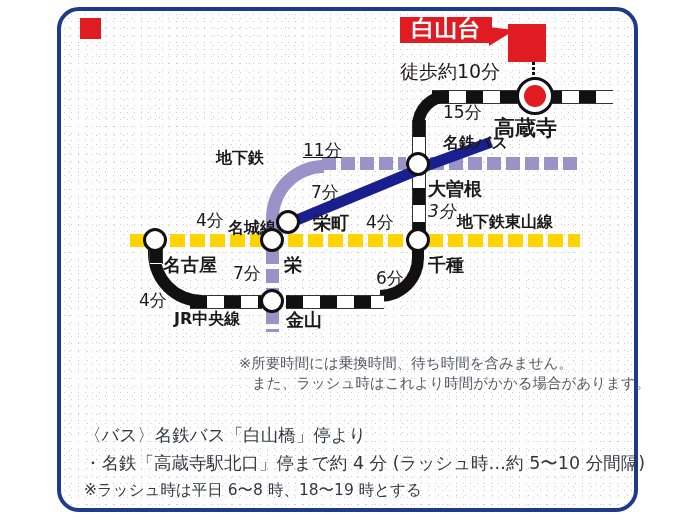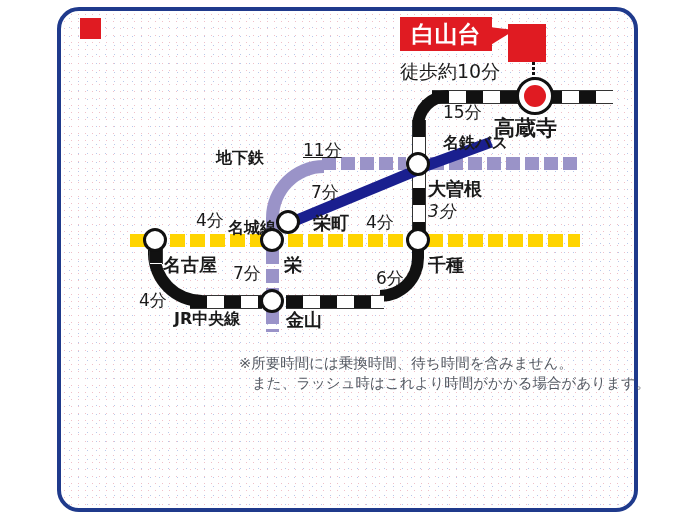--- a/index.html
+++ b/index.html
@@ -37,23 +37,23 @@
     width:21px;height:21px;background:#e01b22;display:block;
   }
   .title-text{
     color:#c0232b;font-size:25px;font-weight:bold;letter-spacing:1px;
     line-height:1;
   }
 
   
   .callout{
     position:absolute;left:400px;top:17px;
-    width:92px;height:34px;
+    width:92px;height:26px;
     background:#e01b22;
-    display:flex;align-items:center;justify-content:center;
+    display:flex;align-items:flex-start;justify-content:center;
   }
   .callout-text{
     color:#ffffff;font-size:23px;font-weight:bold;line-height:1;letter-spacing:0px;
   }
   .callout-tail{
     position:absolute;left:489px;top:27px;
     width:0;height:0;
     border-top:3px solid transparent;
     border-bottom:16px solid transparent;
     border-left:26px solid #e01b22;
@@ -248,20 +248,21 @@
   <div class="lbl station" style="left:428px;top:180px;">大曽根</div>
   <div class="lbl station" style="left:313px;top:214px;">栄町</div>
   <div class="lbl station" style="left:284px;top:256px;">栄</div>
   <div class="lbl station" style="left:163px;top:256px;">名古屋</div>
   <div class="lbl station" style="left:428px;top:256px;">千種</div>
   <div class="lbl station" style="left:286px;top:311px;">金山</div>
 
   <div class="lbl line-name" style="left:216px;top:150px;">地下鉄</div>
   <div class="lbl line-name" style="left:228px;top:172px;margin-top:48px;">名城線</div>
   <div class="lbl line-name" style="left:443px;top:135px;">名鉄バス</div>
+  <div class="lbl line-name" style="left:457px;top:214px;">地下鉄東山線</div>
   <div class="lbl line-name" style="left:174px;top:311px;">JR中央線</div>
 
   <div class="lbl time" style="left:443px;top:104px;">15分</div>
   <div class="lbl time" style="left:303px;top:142px;text-decoration:underline;">11分</div>
   <div class="lbl time" style="left:311px;top:184px;">7分</div>
   <div class="lbl time" style="left:196px;top:212px;">4分</div>
   <div class="lbl time" style="left:366px;top:214px;">4分</div>
   <div class="lbl time" style="left:428px;top:203px;font-style:italic;">3分</div>
   <div class="lbl time" style="left:233px;top:265px;">7分</div>
   <div class="lbl time" style="left:139px;top:292px;">4分</div>
@@ -271,14 +272,19 @@
     <span class="callout-text">白山台</span>
   </div>
   <div class="callout-tail"></div>
   <div class="red-marker"></div>
   <div class="dotline"></div>
   <div class="lbl" style="left:400px;top:62px;font-size:19px;text-align:right;">徒歩約10分</div>
 
   <div class="note" style="left:239px;top:352px;">※所要時間には乗換時間、待ち時間を含みません。</div>
   <div class="note" style="left:252px;top:372px;">また、ラッシュ時はこれより時間がかかる場合があります。</div>
 
+  <div class="bus-block">
+    <div>〈バス〉名鉄バス「白山橋」停より</div>
+    <div>・名鉄「高蔵寺駅北口」停まで約 4 分 (ラッシュ時…約 5〜10 分間隔)</div>
+    <div class="small">※ラッシュ時は平日 6〜8 時、18〜19 時とする</div>
+  </div>
 
 </div>
 
 </body></html>

